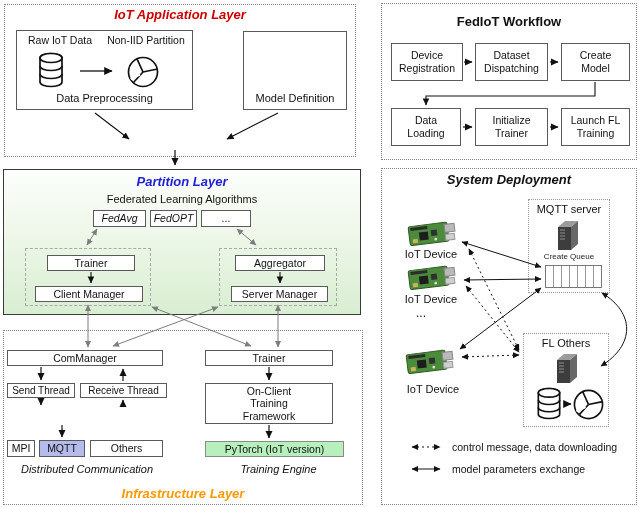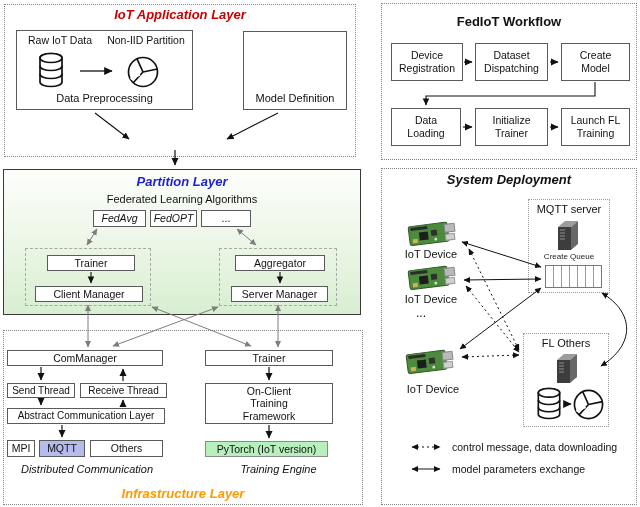--- a/index.html
+++ b/index.html
@@ -68,27 +68,26 @@
 
   <div class="group" style="left:219px;top:248px;width:118px;height:58px;"></div>
   <div class="box z2" style="left:235px;top:255px;width:90px;height:16px;">Aggregator</div>
   <div class="box z2" style="left:231px;top:286px;width:97px;height:16px;">Server Manager</div>
 
   <div class="outer" style="left:3px;top:330px;width:360px;height:175px;"></div>
   <div class="box z2" style="left:7px;top:350px;width:156px;height:16px;">ComManager</div>
   <div class="box z2" style="left:205px;top:350px;width:128px;height:16px;">Trainer</div>
   <div class="box z2" style="left:7px;top:383px;width:68px;height:15px;font-size:10px;">Send Thread</div>
   <div class="box z2" style="left:80px;top:383px;width:87px;height:15px;font-size:10px;">Receive Thread</div>
-  <div class="box z2" style="left:7px;top:408px;width:158px;height:16px;font-size:10px;">Abstract Communication Layer</div>
   <div class="box z2" style="left:7px;top:440px;width:28px;height:17px;">MPI</div>
   <div class="box z2" style="left:39px;top:440px;width:46px;height:17px;background:#b5bbea;">MQTT</div>
   <div class="box z2" style="left:90px;top:440px;width:73px;height:17px;">Others</div>
   <div class="cap it" style="left:7px;top:463px;width:160px;">Distributed Communication</div>
   <div class="box z2" style="left:205px;top:383px;width:128px;height:41px;padding:0 26px;">On-Client Training Framework</div>
-  <div class="box z2" style="left:205px;top:441px;width:123px;height:16px;background:#b7efbd;border-color:#8a8a8a;">PyTorch (IoT version)</div>
+  <div class="box z2" style="left:205px;top:441px;width:139px;height:16px;background:#b7efbd;border-color:#8a8a8a;">PyTorch (IoT version)</div>
   <div class="cap it" style="left:205px;top:463px;width:147px;">Training Engine</div>
   <div class="layer-title" style="left:3px;top:486px;width:360px;color:#ff9900;">Infrastructure Layer</div>
 
   <div class="outer" style="left:381px;top:3px;width:256px;height:157px;"></div>
   <div class="sec-title" style="left:381px;top:14px;width:256px;">FedIoT Workflow</div>
   <div class="box z2" style="left:391px;top:43px;width:72px;height:38px;padding:0 21px;">Device Registration</div>
   <div class="box z2" style="left:475px;top:43px;width:73px;height:38px;padding:0 6px;">Dataset Dispatching</div>
   <div class="box z2" style="left:561px;top:43px;width:69px;height:38px;padding:0 12px;">Create Model</div>
   <div class="box z2" style="left:391px;top:108px;width:70px;height:38px;padding:0 14px;">Data Loading</div>
   <div class="box z2" style="left:475px;top:108px;width:73px;height:38px;padding:0 12px;">Initialize Trainer</div>

